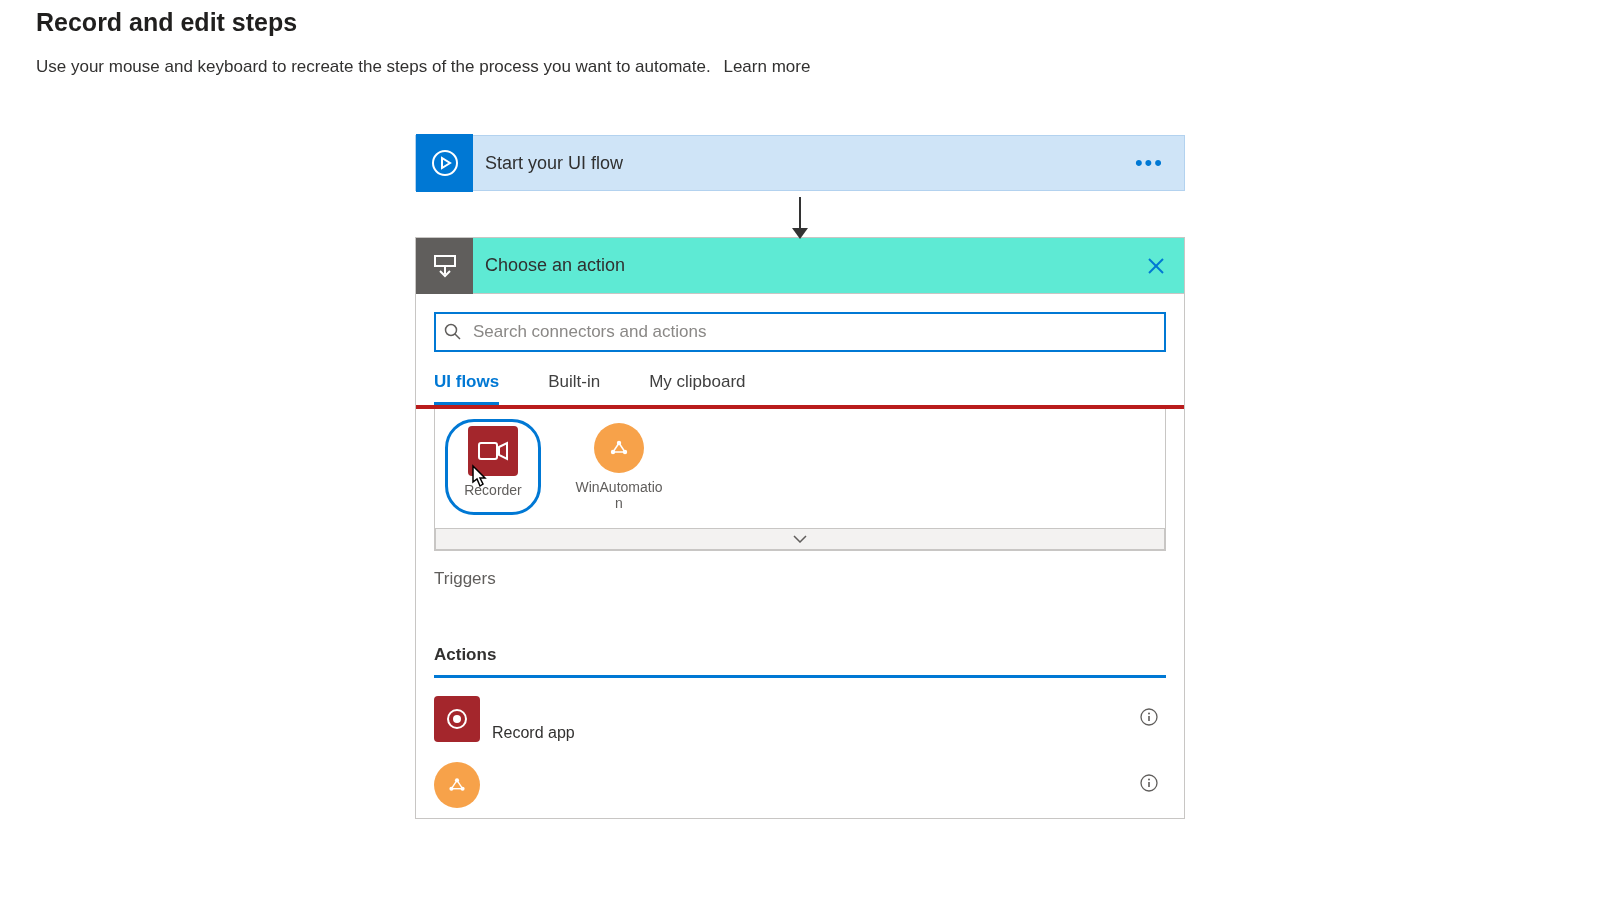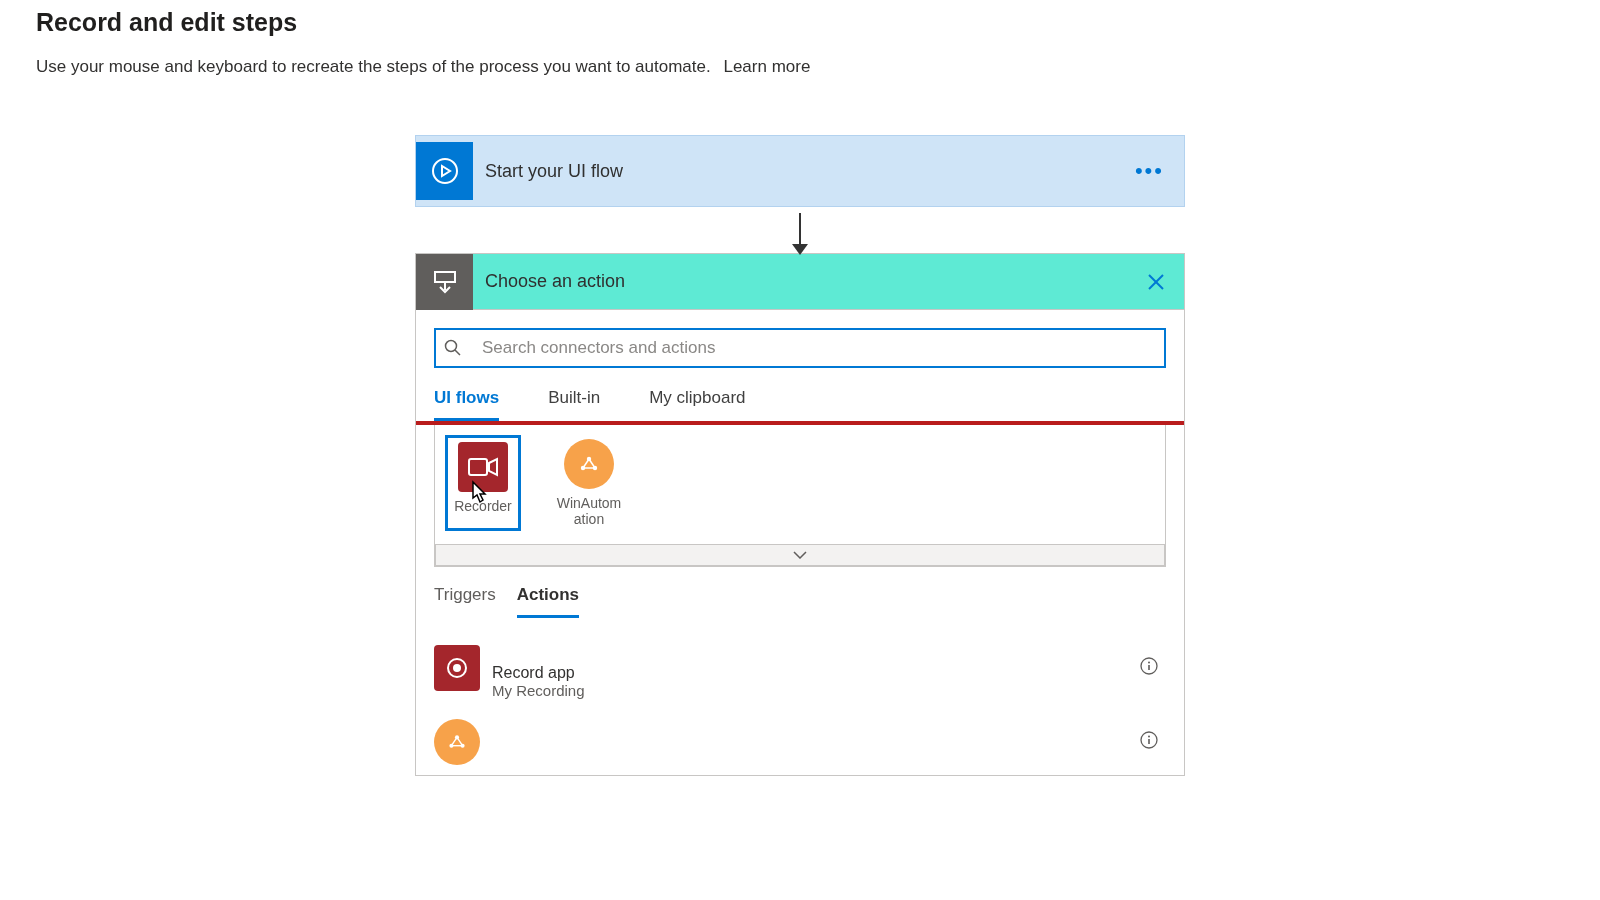--- a/index.html
+++ b/index.html
@@ -17,21 +17,21 @@
   .learn-more { color: #323130; margin-left: 8px; cursor: pointer; }
 
   .flow-area { display: flex; flex-direction: column; align-items: center; margin-top: 58px; }
 
   .flow-card {
     width: 770px;
     display: flex;
     align-items: center;
     border: 1px solid #b3d2ef;
   }
-  .start-card { background: #cfe4f7; height: 72px; }
+  .start-card { background: #cfe4f7; height: 56px; }
   .icon-box {
     width: 57px; height: 56px;
     display: flex; align-items: center; justify-content: center;
     flex-shrink: 0;
   }
   .start-card .icon-box { background: #0078d4; height: 58px; }
   .start-card .title { font-size: 18px; color: #303030; margin-left: 12px; flex: 1; }
   .ellipsis { color: #0078d4; font-size: 22px; letter-spacing: 2px; padding: 0 20px; cursor: pointer; }
 
   .arrow-down {
@@ -68,21 +68,21 @@
     display: flex; align-items: center;
     border: 2px solid #0078d4;
     height: 40px;
     padding: 0 8px;
   }
   .search-box svg { flex-shrink: 0; }
   .search-input {
     border: none; outline: none;
     font-size: 17px;
     color: #7f1d1d;
-    margin-left: 20px;
+    margin-left: 11px;
     flex: 1;
     background: transparent;
   }
   .search-input::placeholder { color: #8a8886; }
 
   .tab-row {
     display: flex; gap: 49px;
     padding: 20px 18px 0 18px;
     border-bottom: 4px solid #b91c1c;
   }
@@ -100,24 +100,25 @@
     margin: 0 18px;
     border: 1px solid #c8c6c4;
     border-top: none;
     background: #fff;
   }
   .connectors-row {
     display: flex; gap: 30px;
     padding: 10px 10px 14px 10px;
   }
   .connector {
-    width: 76px;
+    width: 96px;
     display: flex; flex-direction: column; align-items: center;
     cursor: pointer;
     padding: 4px 2px;
+    border-radius: 29px;
   }
   .connector.selected { border: 3px solid #0078d4; }
   .connector .icon {
     width: 50px; height: 50px; border-radius: 6px;
     display: flex; align-items: center; justify-content: center;
   }
   .icon.recorder { background: #a4262c; border-radius: 4px; }
   .icon.winauto { background: #f7a24a; border-radius: 50%; }
   .connector .label {
     font-size: 14px; color: #605e5c; text-align: center; margin-top: 6px;
@@ -133,22 +134,23 @@
     height: 22px;
     border: 1px solid #c8c6c4;
     border-top: 1px solid #c8c6c4;
     margin-top: -1px;
     display: flex; align-items: center; justify-content: center;
     background: #f3f2f1;
     cursor: pointer;
   }
 
   .sub-tabs {
-    display: flex; gap: 21px;
+    display: flex; gap: 46px;
     padding: 18px 18px 0 18px;
+    flex-direction: column;
   }
   .sub-tab { font-size: 17px; color: #605e5c; padding-bottom: 10px; cursor: pointer; }
   .sub-tab.active { color: #323130; font-weight: 600; border-bottom: 3px solid #0078d4; }
 
   .action-list { padding: 8px 18px 0 18px; }
   .action-item {
     display: flex; align-items: center;
     padding: 10px 0;
     gap: 12px;
     cursor: pointer;
@@ -274,21 +276,20 @@
         <div class="action-list">
           <div class="action-item">
             <div class="aicon record">
               <svg width="24" height="24" viewBox="0 0 24 24">
                 <circle cx="12" cy="12" r="9" fill="none" stroke="#fff" stroke-width="2"></circle>
                 <circle cx="12" cy="12" r="4" fill="#fff"></circle>
               </svg>
             </div>
             <div class="action-text">
               <div class="action-title">Record app</div>
-              <div class="action-sub">My Recording</div>
             </div>
             <div class="info-icon">
               <svg width="18" height="18" viewBox="0 0 18 18">
                   <circle cx="9" cy="9" r="8" fill="none" stroke="#605e5c" stroke-width="1.3"></circle>
                   <circle cx="9" cy="5.5" r="1" fill="#605e5c"></circle>
                   <rect x="8.2" y="8" width="1.6" height="5" fill="#605e5c"></rect>
                 </svg>
             </div>
           </div>
           <div class="action-item">

